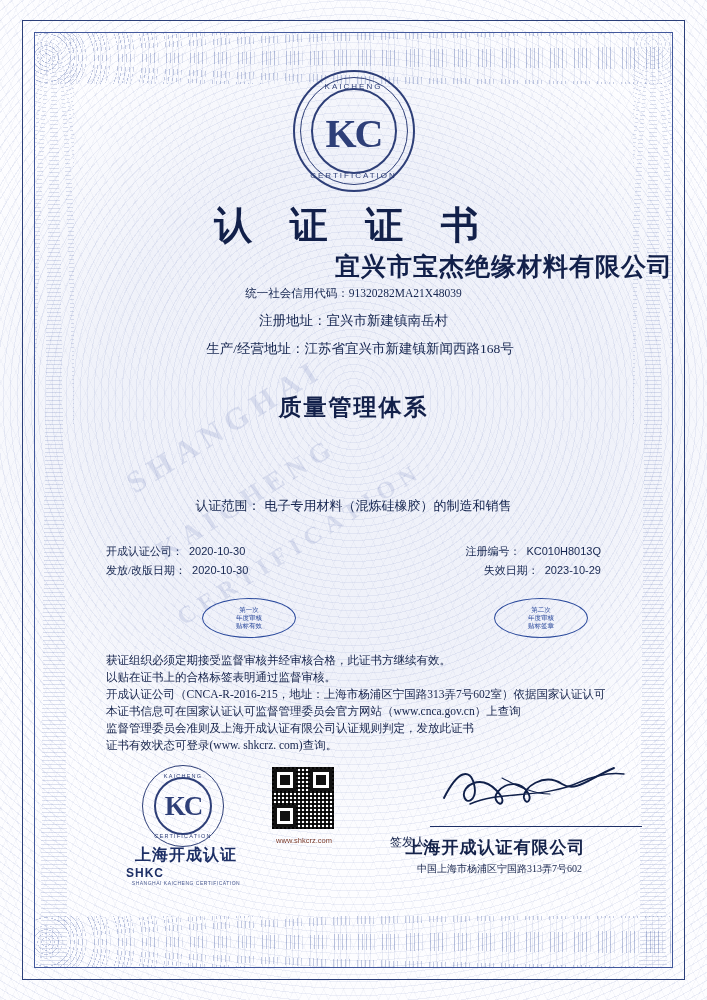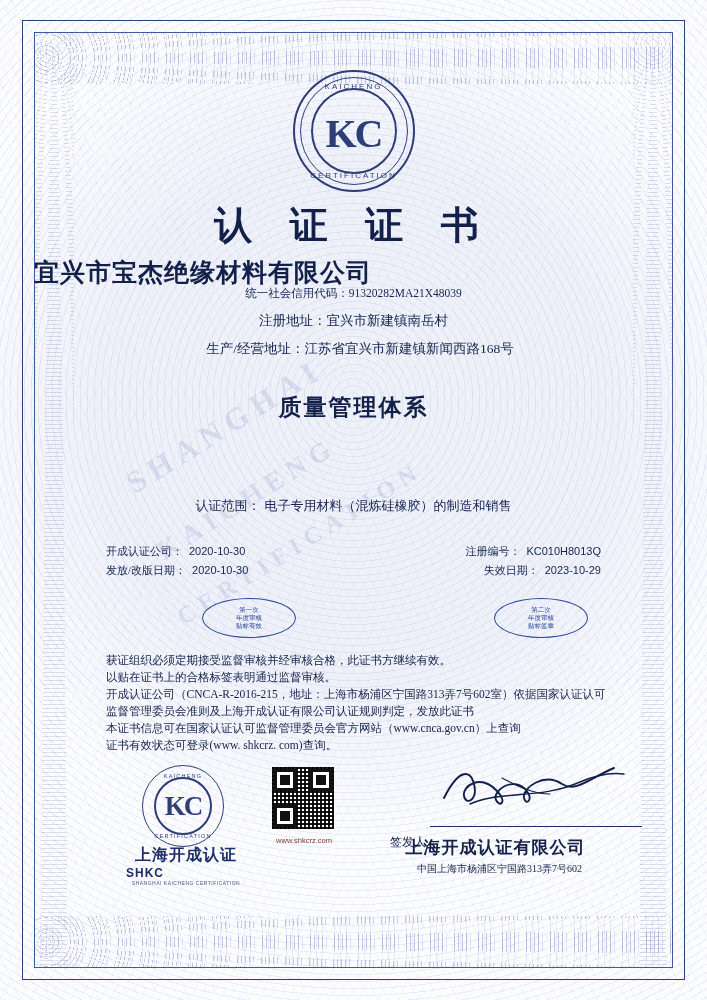--- a/index.html
+++ b/index.html
@@ -93,22 +93,22 @@
   .seal .bot-text{bottom:12px;}
 
   
   .content{position:absolute;left:34px;right:34px;top:0;bottom:0;}
   .title{
     position:absolute;top:200px;left:0;right:0;text-align:center;
     font-size:38px;letter-spacing:14px;font-weight:bold;color:#12204a;
     font-family:"Liberation Serif", serif;
   }
   .company{
-    position:absolute;top:250px;left:0;right:0;text-align:left;
-    font-size:25px;font-weight:bold;color:#12204a;letter-spacing:1px;margin-top:6px;
+    position:absolute;top:250px;left:0;right:0;text-align:right;
+    font-size:25px;font-weight:bold;color:#12204a;letter-spacing:1px;
   }
   .line-sm{
     position:absolute;left:0;right:0;text-align:center;font-size:11.5px;color:#15254f;
   }
   .usci{top:286px;}
   .reg-addr{top:312px;font-size:13.5px;}
   .prod-addr{top:340px;font-size:13.5px;margin-left:13px;}
   .sys{
     position:absolute;top:392px;left:0;right:0;text-align:center;
     font-size:23px;font-weight:bold;color:#12204a;letter-spacing:2px;
@@ -284,22 +284,22 @@
     <div class="stamp s2">
       <span>第二次</span>
       <span>年度审核</span>
       <span>贴标签章</span>
     </div>
 
     <div class="para">
       <div>获证组织必须定期接受监督审核并经审核合格，此证书方继续有效。</div>
       <div>以贴在证书上的合格标签表明通过监督审核。</div>
       <div>开成认证公司（CNCA-R-2016-215，地址：上海市杨浦区宁国路313弄7号602室）依据国家认证认可</div>
+      <div>本证书信息可在国家认证认可监督管理委员会官方网站（www.cnca.gov.cn）上查询</div>
       <div>监督管理委员会准则及上海开成认证有限公司认证规则判定，发放此证书</div>
-      <div>本证书信息可在国家认证认可监督管理委员会官方网站（www.cnca.gov.cn）上查询</div>
       <div>证书有效状态可登录(www. shkcrz. com)查询。</div>
     </div>
 
     <div class="bot-logo">
       <div class="ring"></div>
       <div class="ring3"></div>
       <div class="top-text">KAICHENG</div>
       <div class="kc">KC</div>
       <div class="bot-text">CERTIFICATION</div>
     </div>

